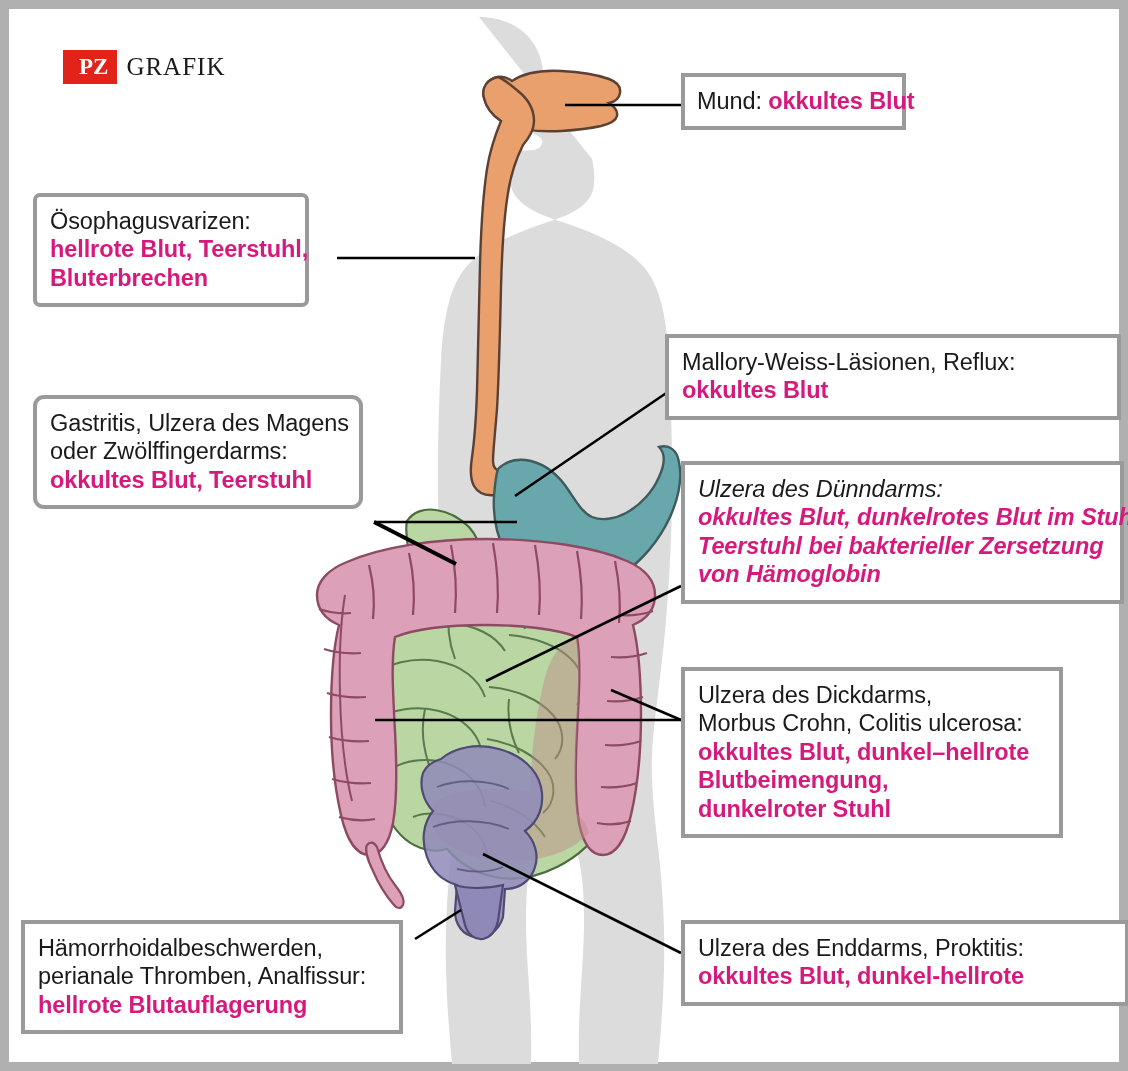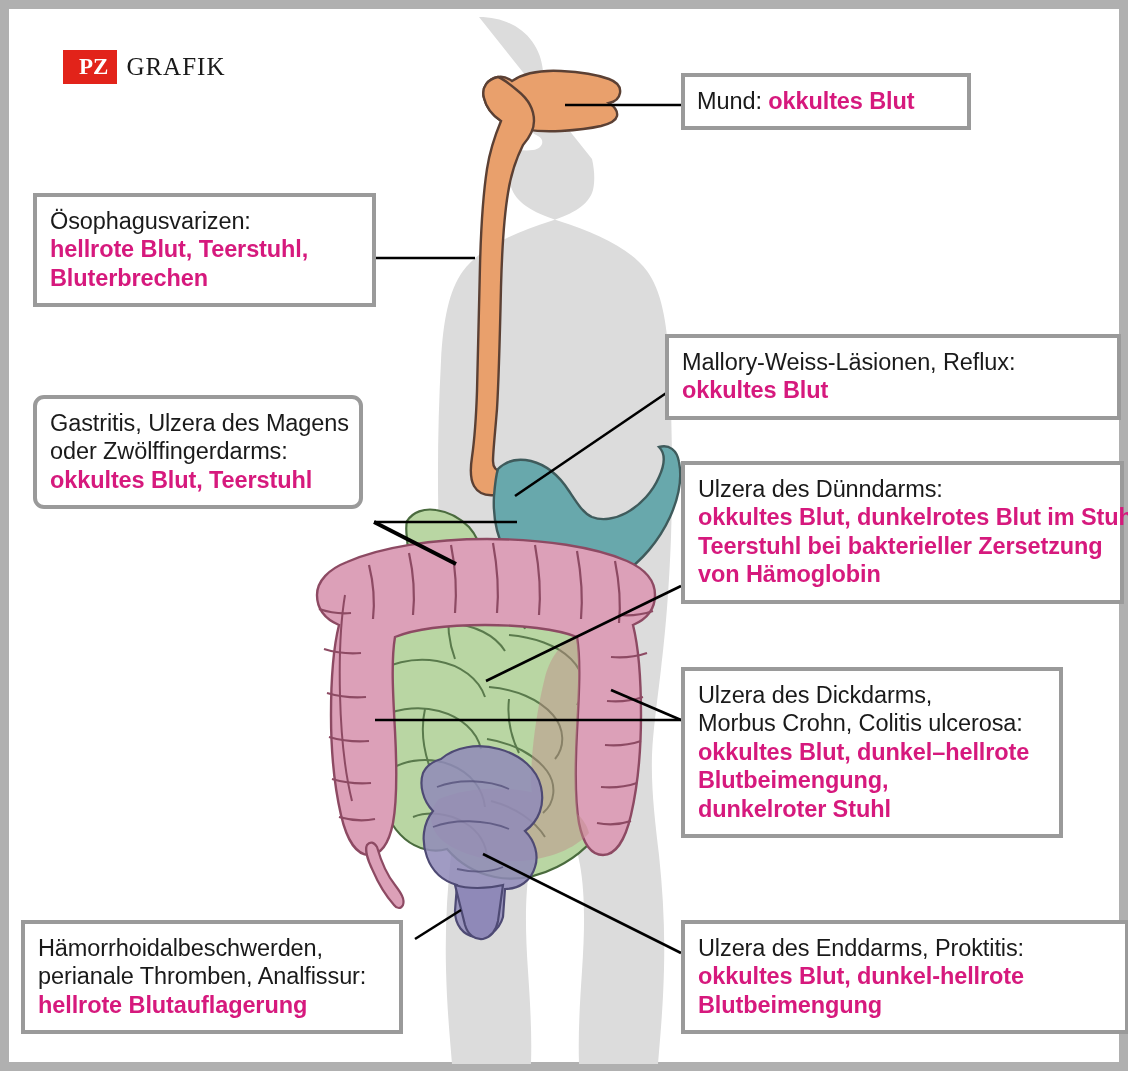--- a/index.html
+++ b/index.html
@@ -50,25 +50,25 @@
   .box .ln{
     font-size:23.5px;
     line-height:1.21;
     white-space:nowrap;
     letter-spacing:-0.1px;
   }
   .box .lbl{color:#1a1a1a;}
   .box .val{color:#d6197d;font-weight:bold;}
 
   
-  #box-mouth      {left:672px;  top:64px;   width:290px;padding-left:12px;}
-  #box-esophagus  {left:24px;   top:184px;  width:343px;}
+  #box-mouth      {left:672px;  top:64px;   width:225px;padding-left:12px;}
+  #box-esophagus  {left:24px;   top:184px;  width:276px;border-radius:7px;}
   #box-mallory    {left:656px;  top:325px;  width:456px;}
   #box-gastritis  {left:24px;   top:386px;  width:330px;border-radius:11px;}
-  #box-small      {left:672px;  top:452px;  width:443px;}
+  #box-small      {left:672px;  top:452px;  width:443px;font-style:italic;}
   #box-large      {left:672px;  top:658px;  width:382px;}
   #box-hemorrhoid {left:12px;   top:911px;  width:382px;}
   #box-rectum     {left:672px;  top:911px;  width:448px;}
 </style>
 </head>
 <body>
 
 <div id="stage">
   <div id="canvas">
 
@@ -390,17 +390,16 @@
 
     <div class="box" id="box-hemorrhoid">
       <div class="ln"><span class="lbl">Hämorrhoidalbeschwerden,</span></div>
       <div class="ln"><span class="lbl">perianale Thromben, Analfissur:</span></div>
       <div class="ln"><span class="val">hellrote Blutauflagerung</span></div>
     </div>
 
     <div class="box" id="box-rectum">
       <div class="ln"><span class="lbl">Ulzera des Enddarms, Proktitis:</span></div>
       <div class="ln"><span class="val">okkultes Blut, dunkel-hellrote</span></div>
-      <div class="ln"><span class="val">Blutbeimengung</span></div>
     </div>
 
   </div>
 </div>
 
 </body></html>

